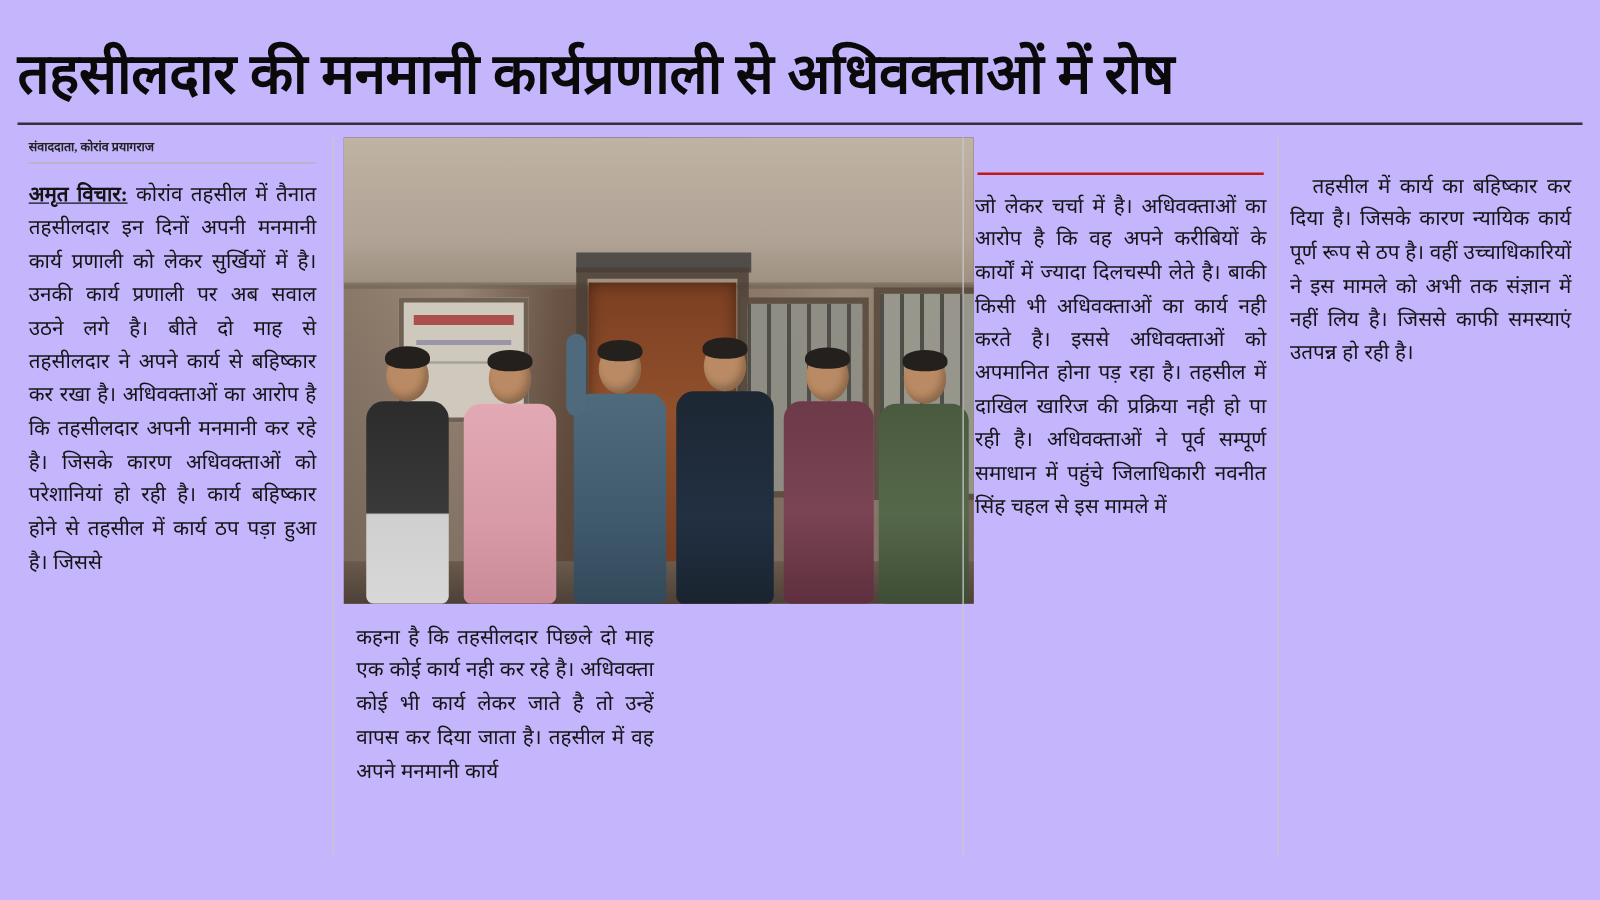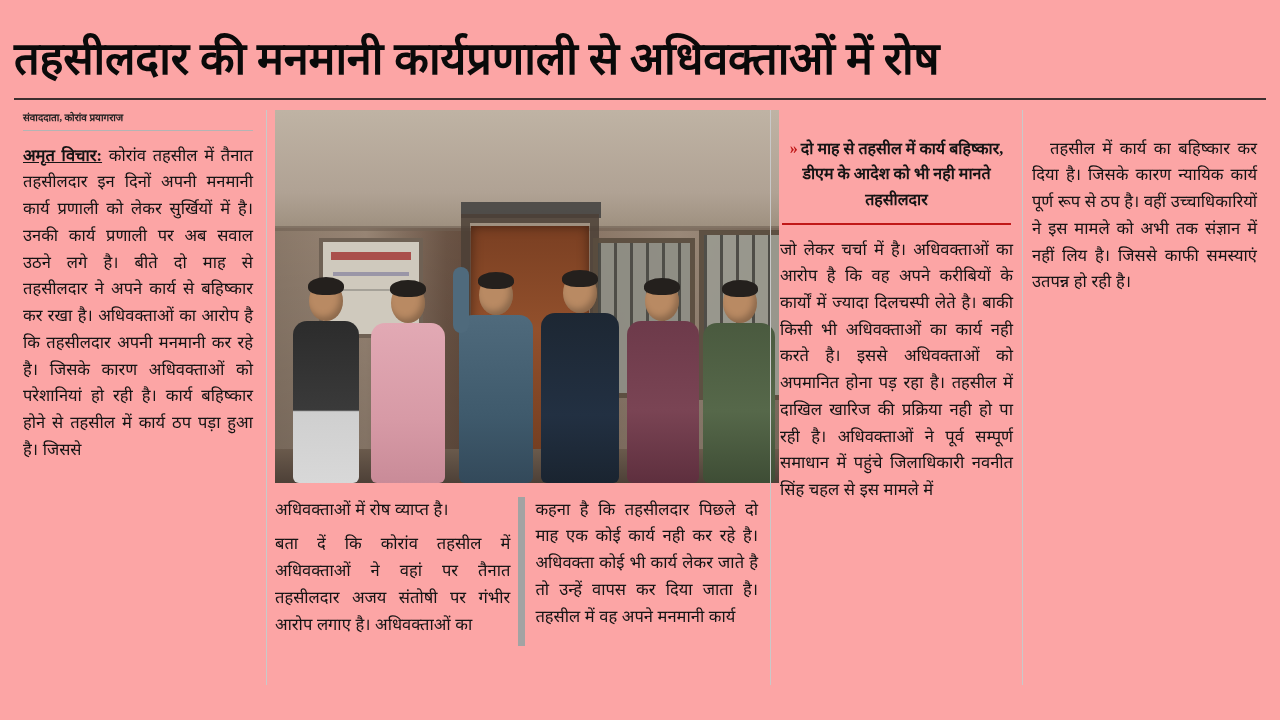--- a/index.html
+++ b/index.html
@@ -11,21 +11,21 @@
     width: 1280px;
     height: 720px;
     font-family: "Liberation Serif", serif;
     color: #111111;
     overflow: hidden;
   }
   .page {
     position: relative;
     width: 1280px;
     height: 720px;
-    background: #fca5a5;
+    background: #c4b5fd;
     padding: 0;
     box-sizing: border-box;
   }
 
   
   .headline {
     font-family: "Liberation Serif", serif;
     font-weight: bold;
     font-size: 45px;
     line-height: 1.15;
@@ -285,38 +285,31 @@
             <div class="person" style="left:426px; width:78px; height:226px;">
               <div class="torso" style="left:2px; bottom:0; width:72px; height:160px; background:linear-gradient(to bottom,#4a5a3f,#56684a 55%,#3e4d35);"></div>
               <div class="head" style="left:22px; bottom:160px; width:34px; height:40px;"></div>
               <div class="hair" style="left:21px; bottom:186px; width:36px; height:17px;"></div>
             </div>
           </div>
         </div>
 
         <div class="under-photo">
           <div class="under-col">
-            <div class="inner" style="padding:0 8px 0 0;">
-              <p class="para">अधिवक्ताओं में रोष व्याप्त है।</p>
-              <p class="para">बता दें कि कोरांव तहसील में अधिवक्ताओं ने वहां पर तैनात तहसीलदार अजय संतोषी पर गंभीर आरोप लगाए है। अधिवक्ताओं का</p>
-            </div>
-          </div>
-          <div class="under-col">
             <div class="inner" style="padding:0 4px 0 10px;">
               <p class="para">कहना है कि तहसीलदार पिछले दो माह एक कोई कार्य नही कर रहे है। अधिवक्ता कोई भी कार्य लेकर जाते है तो उन्हें वापस कर दिया जाता है। तहसील में वह अपने मनमानी कार्य</p>
             </div>
           </div>
         </div>
       </div>
     </div>
 
     <div class="col col-4">
       <div class="col-inner">
         <div class="spacer-top"></div>
-        <div class="pullquote"><span class="arrow">»</span><span>दो माह से तहसील में कार्य बहिष्कार, डीएम के आदेश को भी नही मानते तहसीलदार</span></div>
         <div class="pullquote-rule"></div>
         <p class="para">जो लेकर चर्चा में है। अधिवक्ताओं का आरोप है कि वह अपने करीबियों के कार्यों में ज्यादा दिलचस्पी लेते है। बाकी किसी भी अधिवक्ताओं का कार्य नही करते है। इससे अधिवक्ताओं को अपमानित होना पड़ रहा है। तहसील में दाखिल खारिज की प्रक्रिया नही हो पा रही है। अधिवक्ताओं ने पूर्व सम्पूर्ण समाधान में पहुंचे जिलाधिकारी नवनीत सिंह चहल से इस मामले में</p>
       </div>
     </div>
 
     <div class="col col-5">
       <div class="col-inner">
         <div class="spacer-top"></div>
         <p class="para" style="text-indent:18px;">तहसील में कार्य का बहिष्कार कर दिया है। जिसके कारण न्यायिक कार्य पूर्ण रूप से ठप है। वहीं उच्चाधिकारियों ने इस मामले को अभी तक संज्ञान में नहीं लिय है। जिससे काफी समस्याएं उतपन्न हो रही है।</p>
       </div>

